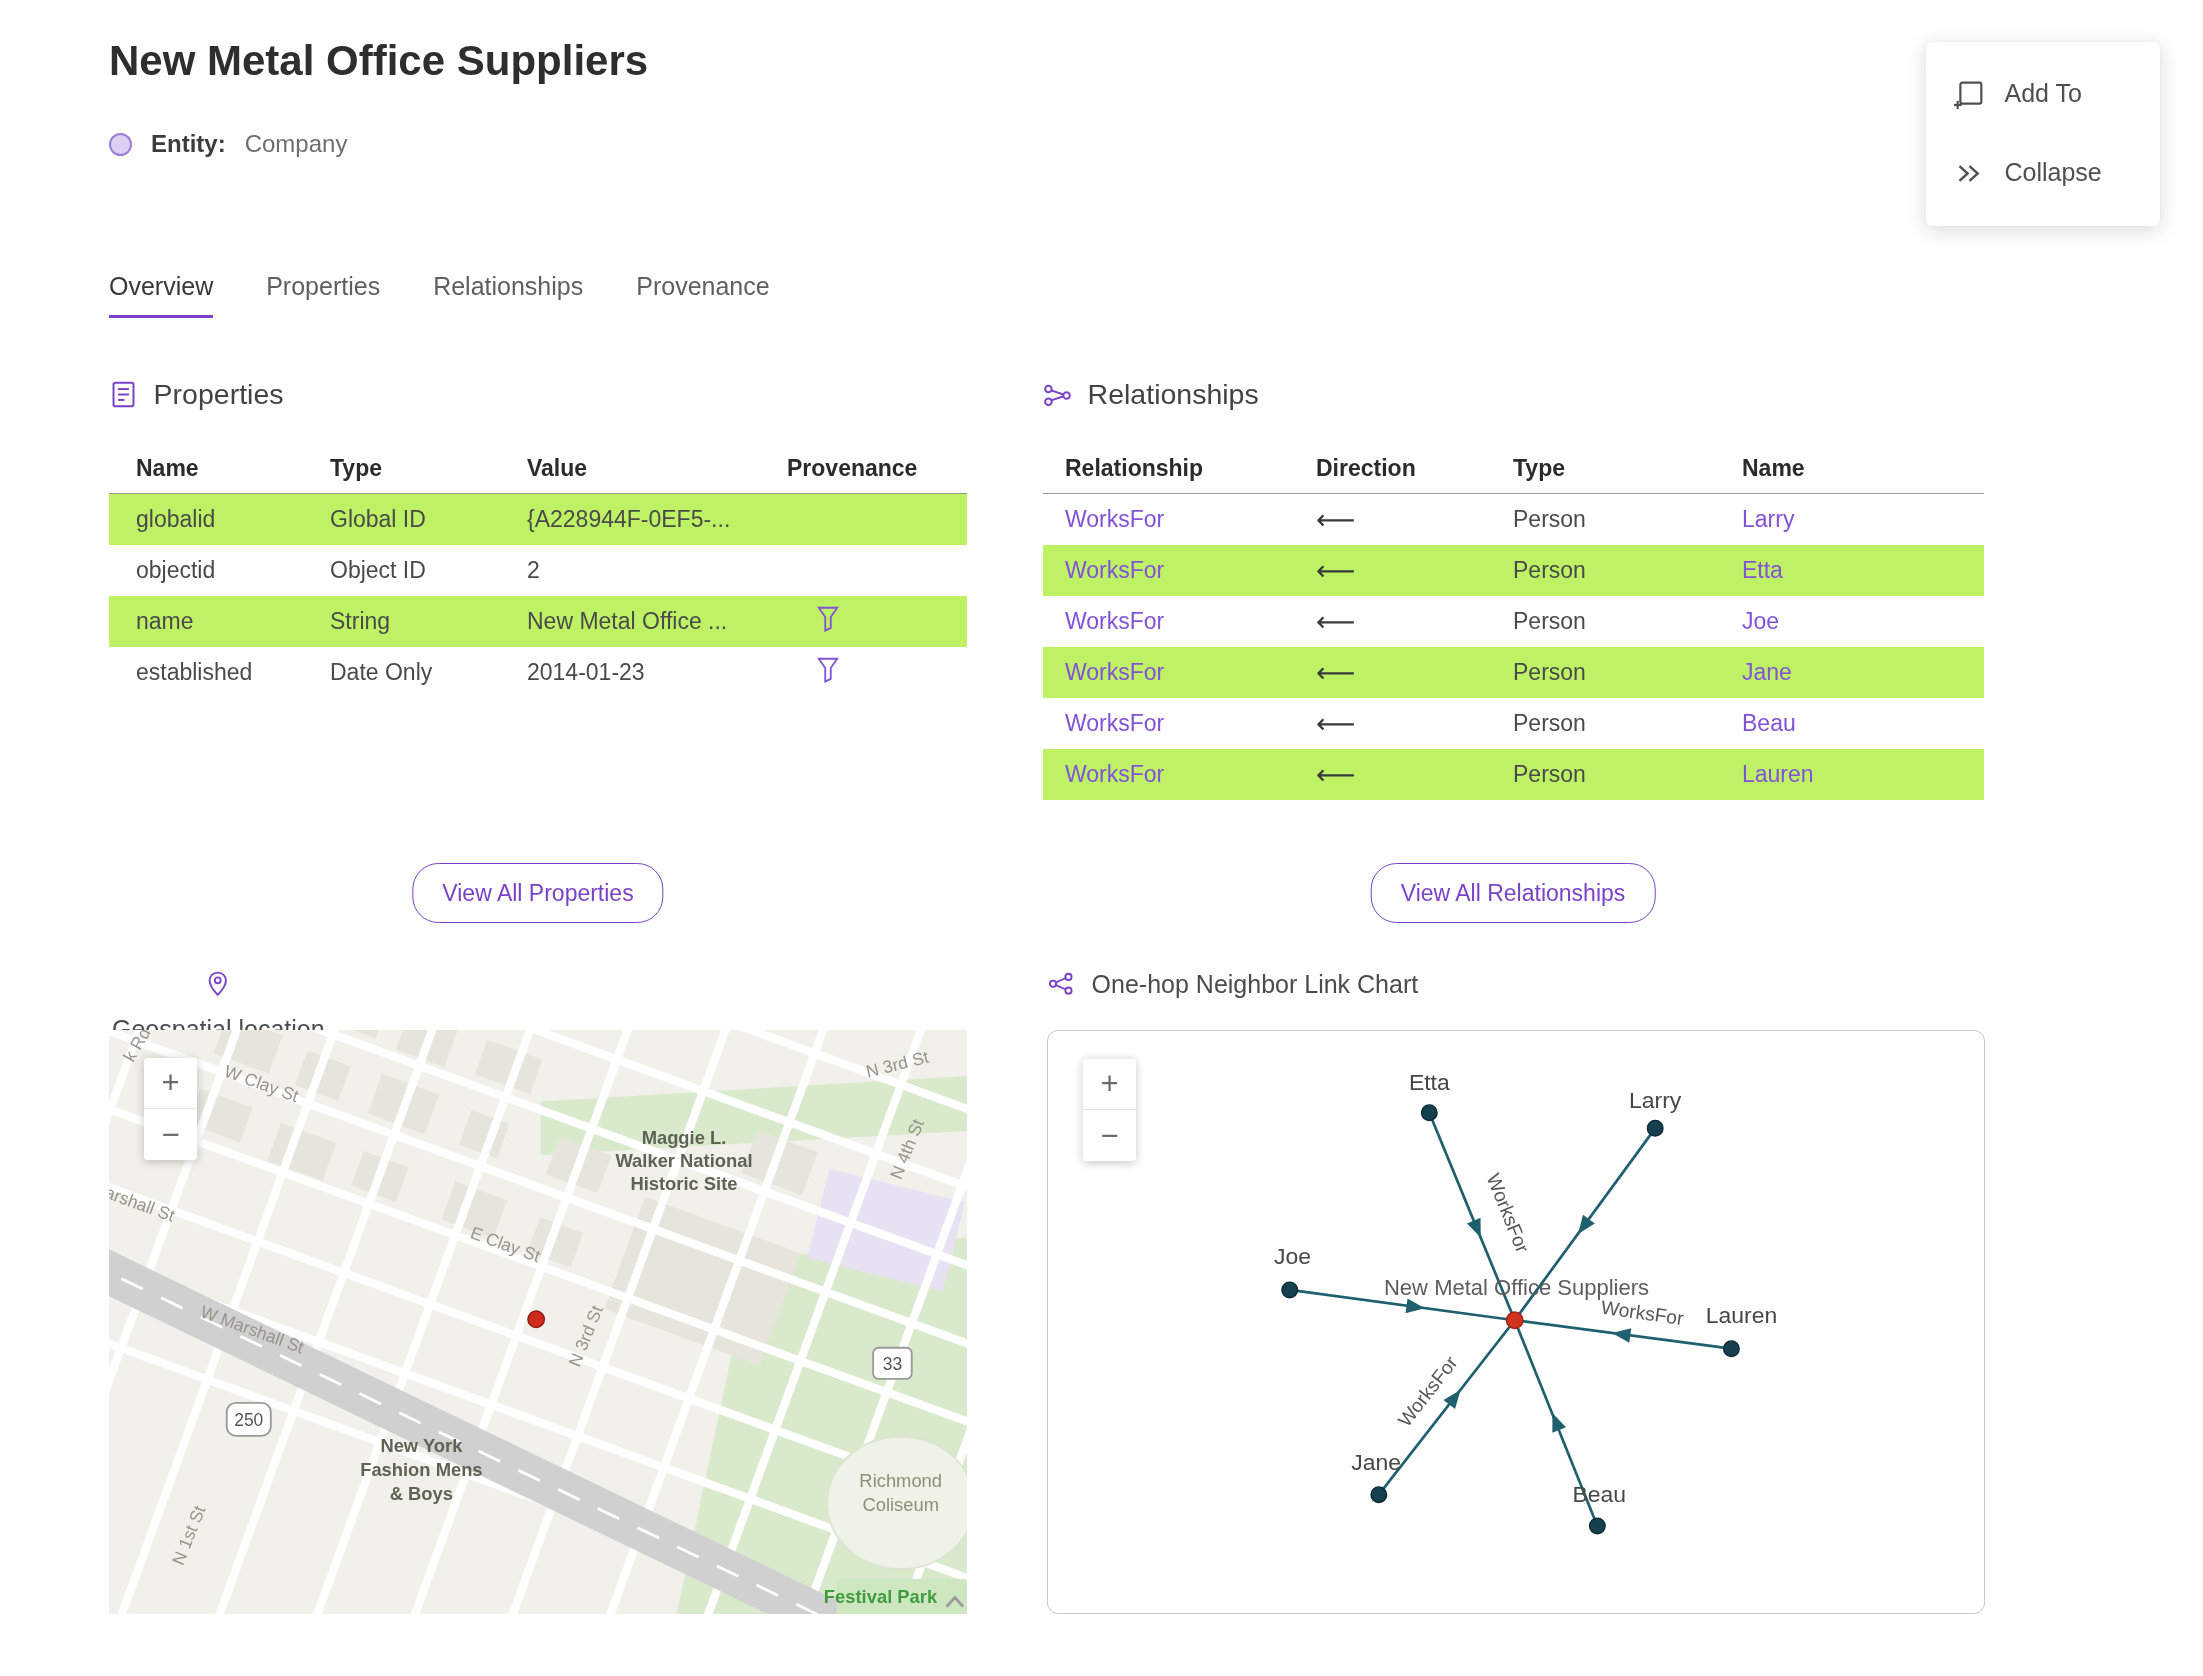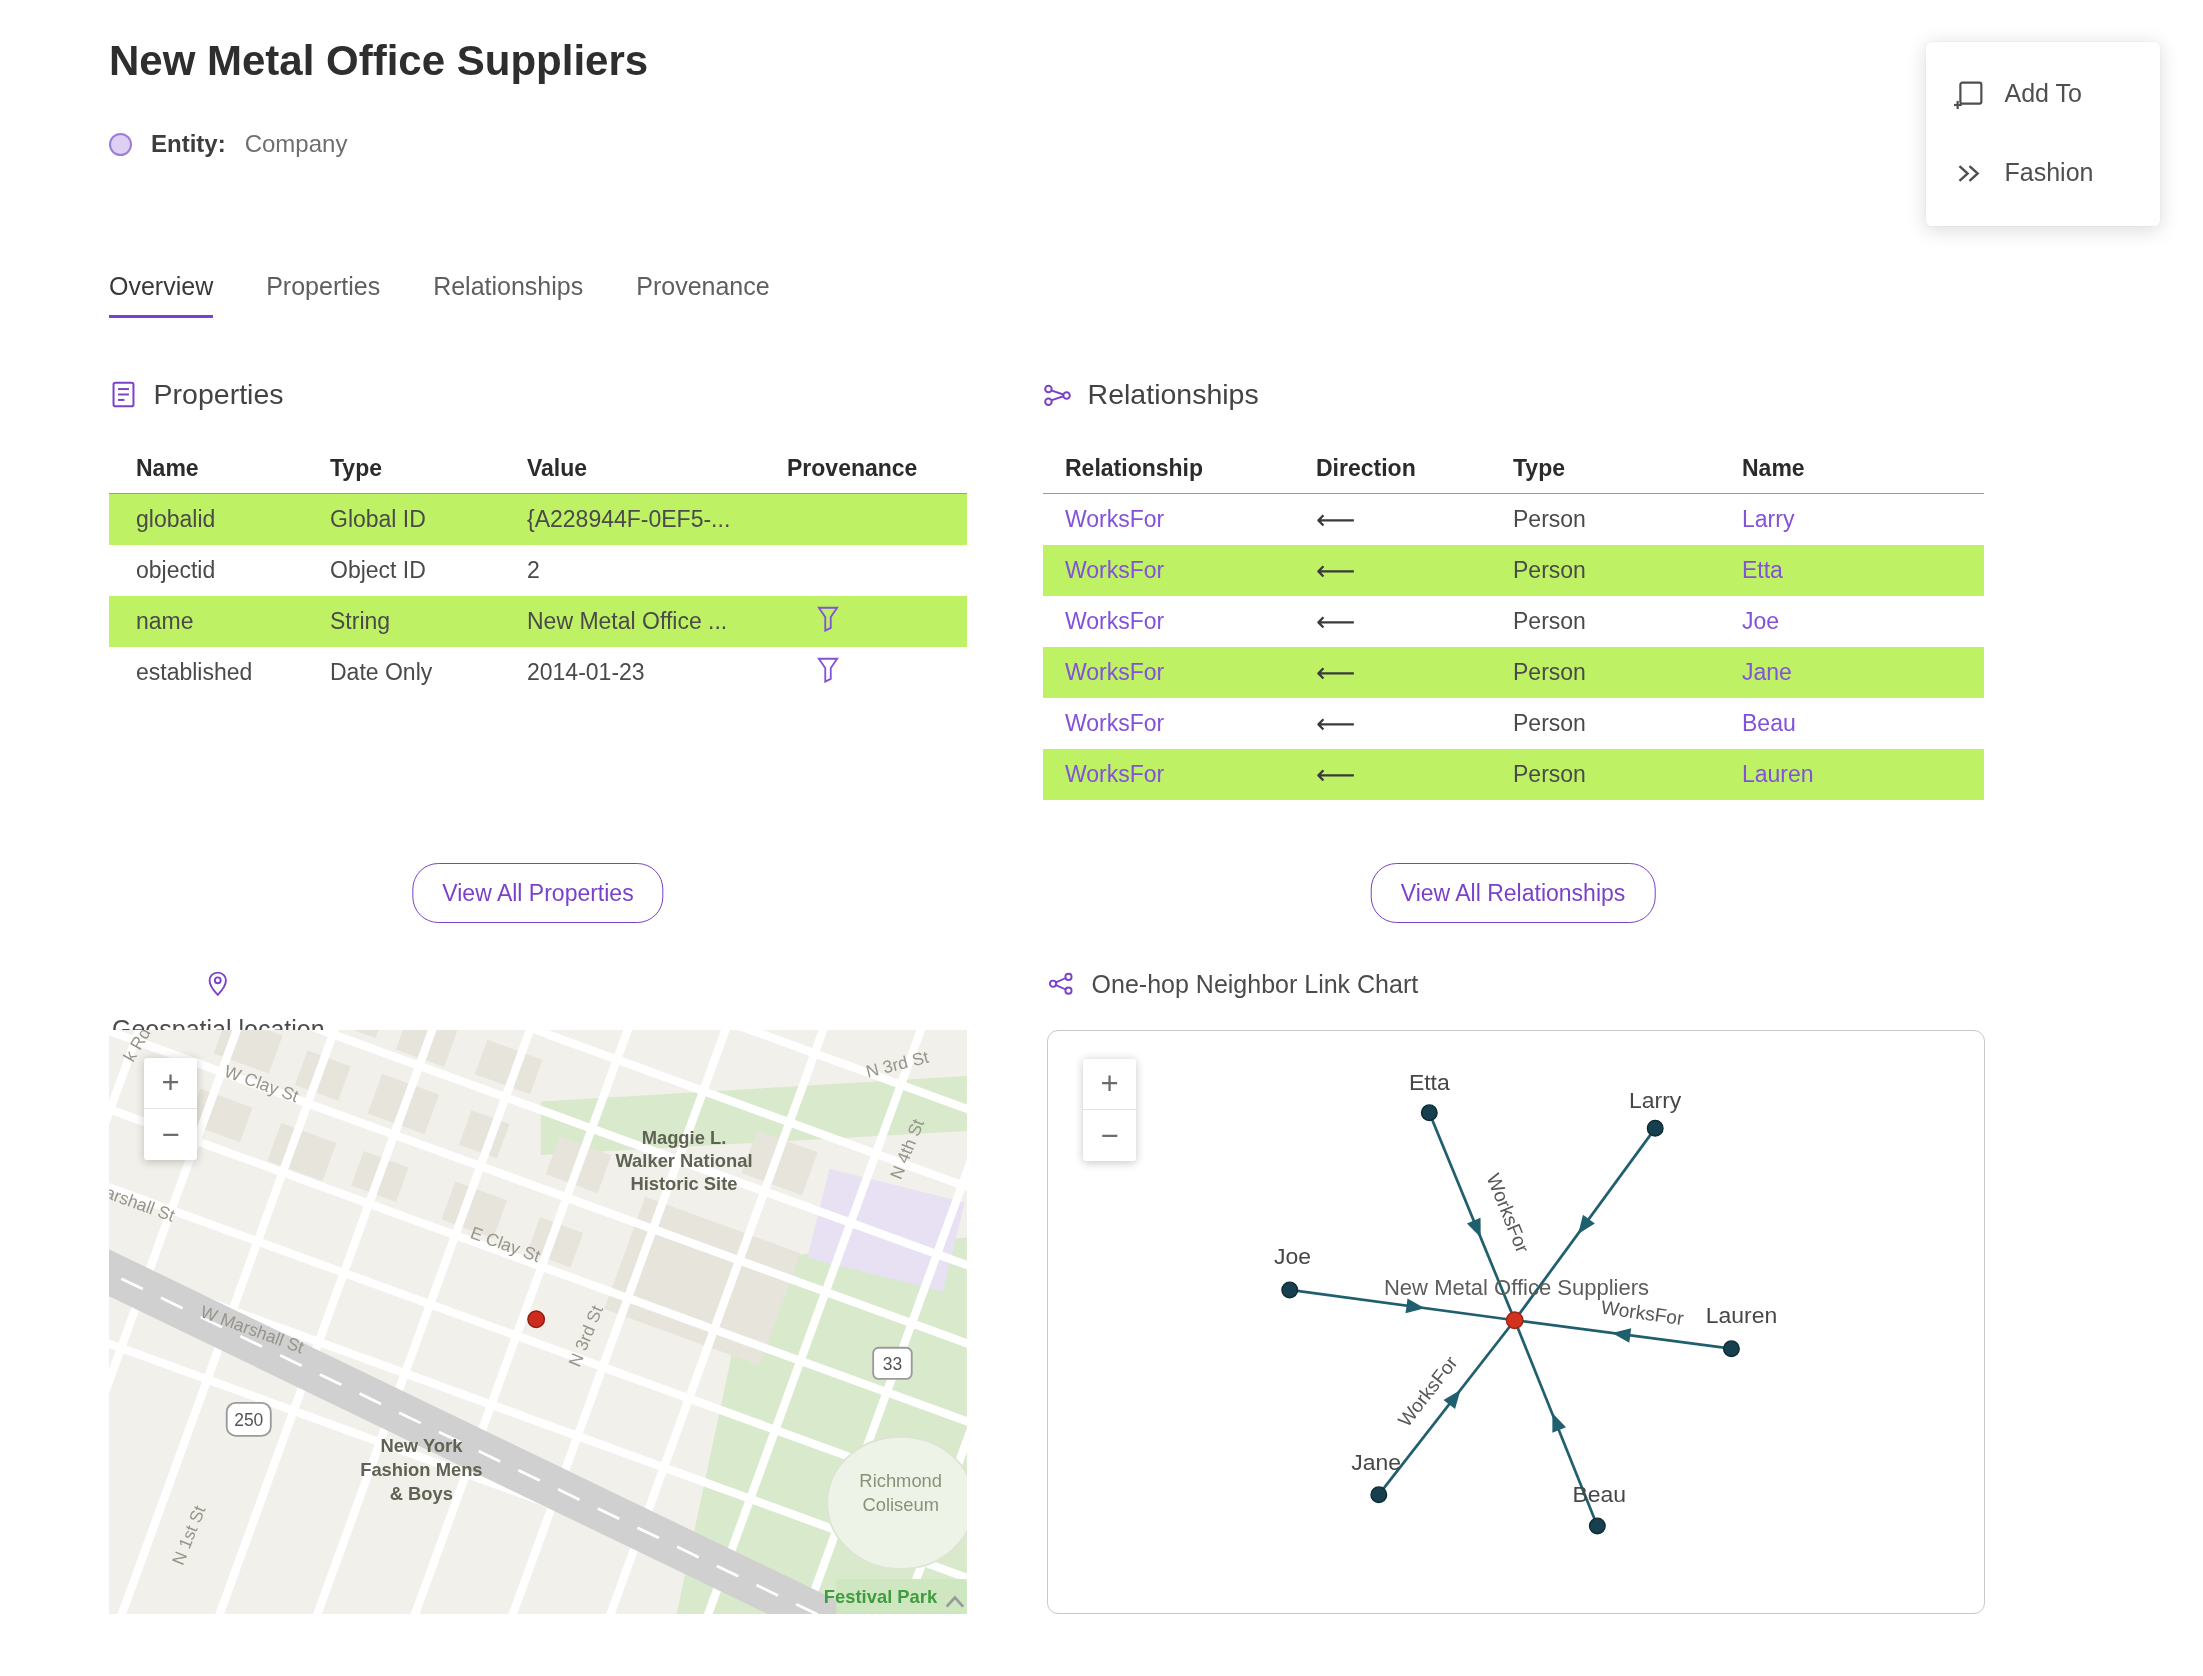--- a/index.html
+++ b/index.html
@@ -92,21 +92,21 @@
     </span>
     <span>Add To</span>
   </div>
   <div class="action-item">
     <span class="action-icon">
       <svg viewBox="0 0 34 34" width="31" height="31" fill="none" stroke="#4f4f4f" stroke-width="2.6">
         <polyline points="6,9 15,17 6,25"></polyline>
           <polyline points="17,9 26,17 17,25"></polyline>
       </svg>
     </span>
-    <span>Fashion</span>
+    <span>Collapse</span>
   </div>
 </div>
 
 <div class="tabs">
   <div class="tab active">Overview</div>
   <div class="tab">Properties</div>
   <div class="tab">Relationships</div>
   <div class="tab">Provenance</div>
 </div>
 

